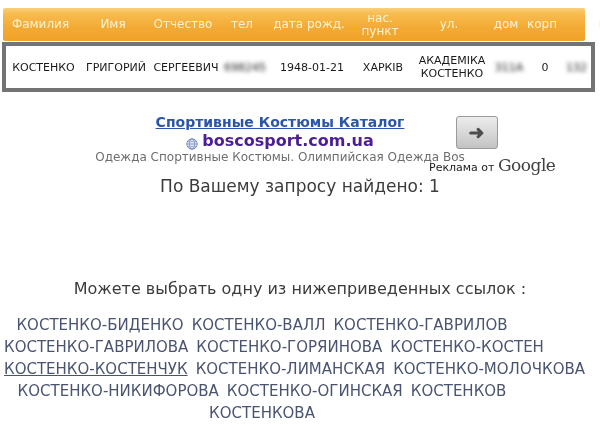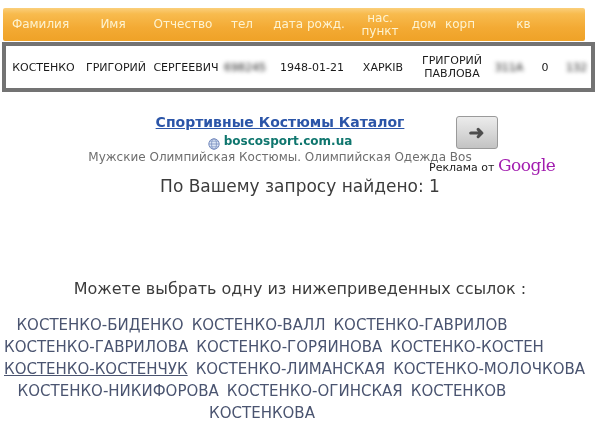--- a/index.html
+++ b/index.html
@@ -41,39 +41,39 @@
 
   
   .ad-block { position: absolute; top: 112px; left: 0; width: 600px; height: 66px; }
   .ad-main { position: absolute; left: 60px; top: 0; width: 440px; text-align: center; }
   .ad-title {
     display: inline-block;
     color: #2b55a8; font-size: 14px; font-weight: bold;
     text-decoration: underline; cursor: pointer;
   }
   .ad-domain-row { margin-top: 2px; height: 15px; display: flex; align-items: center; justify-content: center; gap: 4px; }
-  .ad-domain { color: #0f766e; font-size: 12px; font-weight: bold; cursor: pointer; text-decoration: none; }
+  .ad-domain { color: #4c1d95; font-size: 16px; font-weight: bold; cursor: pointer; text-decoration: none; }
   .globe { width: 12px; height: 12px; display: inline-block; }
   .ad-desc {
     margin-top: 2px; color: #6e6e6e; font-size: 12px;
     white-space: nowrap; overflow: hidden;
   }
   .ad-side { position: absolute; left: 429px; top: 4px; width: 95px; text-align: center; }
   .ad-arrow-btn {
     width: 42px; height: 33px;
     background: linear-gradient(180deg, #ececec 0%, #d6d6d6 55%, #c3c3c3 100%);
     border: 1px solid #9a9a9a; border-radius: 3px;
     cursor: pointer; display: inline-flex; align-items: center; justify-content: center;
     padding: 0;
   }
   .arrow-glyph { color: #4d4d4d; font-size: 19px; font-weight: bold; line-height: 1; }
   .ad-badge { margin-top: 6px; white-space: nowrap; color: #1a1a1a; font-size: 11px; }
   .google-word {
     font-family: "DejaVu Serif", "Liberation Serif", serif;
-    font-size: 17px; letter-spacing: -0.5px; color: #a21caf; margin-top: 24px;
+    font-size: 17px; letter-spacing: -0.5px; color: #404040; margin-top: 24px;
   }
 
   
   .found-text {
     position: absolute; top: 176px; left: 0; width: 600px;
     text-align: center; color: #3c3c3c; font-size: 17px;
   }
   .prompt-text {
     position: absolute; top: 279px; left: 0; width: 600px;
     text-align: center; color: #3c3c3c; font-size: 16px;
@@ -96,54 +96,55 @@
 
 <div class="page">
 
   <div class="table-header">
       <div class="th" style="width: 75px;">Фамилия</div>
       <div class="th" style="width: 70px;">Имя</div>
       <div class="th" style="width: 70px;">Отчество</div>
       <div class="th" style="width: 48px;">тел</div>
       <div class="th" style="width: 86px;">дата рожд.</div>
       <div class="th" style="width: 56px;">нас. пункт</div>
+      <div class="th" style="width: 82px;">ул.</div>
       <div class="th" style="width: 32px;">дом</div>
       <div class="th" style="width: 40px;">корп</div>
       <div class="th" style="width: 23px; margin-left: 32px;">кв</div>
     </div>
 
   <div class="result-box">
       <div class="td" style="width: 75px;">КОСТЕНКО</div>
       <div class="td" style="width: 70px;">ГРИГОРИЙ</div>
       <div class="td" style="width: 70px;">СЕРГЕЕВИЧ</div>
       <div class="td blurred" style="width: 48px;">698245</div>
       <div class="td" style="width: 86px;">1948-01-21</div>
       <div class="td" style="width: 56px;">ХАРКІВ</div>
-      <div class="td" style="width: 82px;">ГРИГОРИЙ ПАВЛОВА</div>
+      <div class="td" style="width: 82px;">АКАДЕМІКА КОСТЕНКО</div>
       <div class="td blurred" style="width: 32px;">311А</div>
       <div class="td" style="width: 40px;">0</div>
       <div class="td blurred" style="width: 23px;">132</div>
     </div>
 
   <div class="ad-block">
     <div class="ad-main">
       <a class="ad-title">Спортивные Костюмы Каталог</a>
       <div class="ad-domain-row">
         <span class="globe">
           <svg viewBox="0 0 12 12" width="12" height="12">
             <circle cx="6" cy="6" r="5.2" fill="#dde7f6" stroke="#7a8fc0" stroke-width="1"></circle>
             <ellipse cx="6" cy="6" rx="2.4" ry="5.2" fill="none" stroke="#7a8fc0" stroke-width="0.8"></ellipse>
             <line x1="0.8" y1="6" x2="11.2" y2="6" stroke="#7a8fc0" stroke-width="0.8"></line>
             <line x1="1.6" y1="3.2" x2="10.4" y2="3.2" stroke="#7a8fc0" stroke-width="0.7"></line>
             <line x1="1.6" y1="8.8" x2="10.4" y2="8.8" stroke="#7a8fc0" stroke-width="0.7"></line>
           </svg>
         </span>
         <a class="ad-domain">boscosport.com.ua</a>
       </div>
-      <div class="ad-desc">Мужские Олимпийская Костюмы. Олимпийская Одежда Bos</div>
+      <div class="ad-desc">Одежда Спортивные Костюмы. Олимпийская Одежда Bos</div>
     </div>
     <div class="ad-side">
       <button class="ad-arrow-btn">
         <span class="arrow-glyph">➜</span>
       </button>
       <div class="ad-badge">
         <span>Реклама от</span>
         <span class="google-word">Google</span>
       </div>
     </div>

